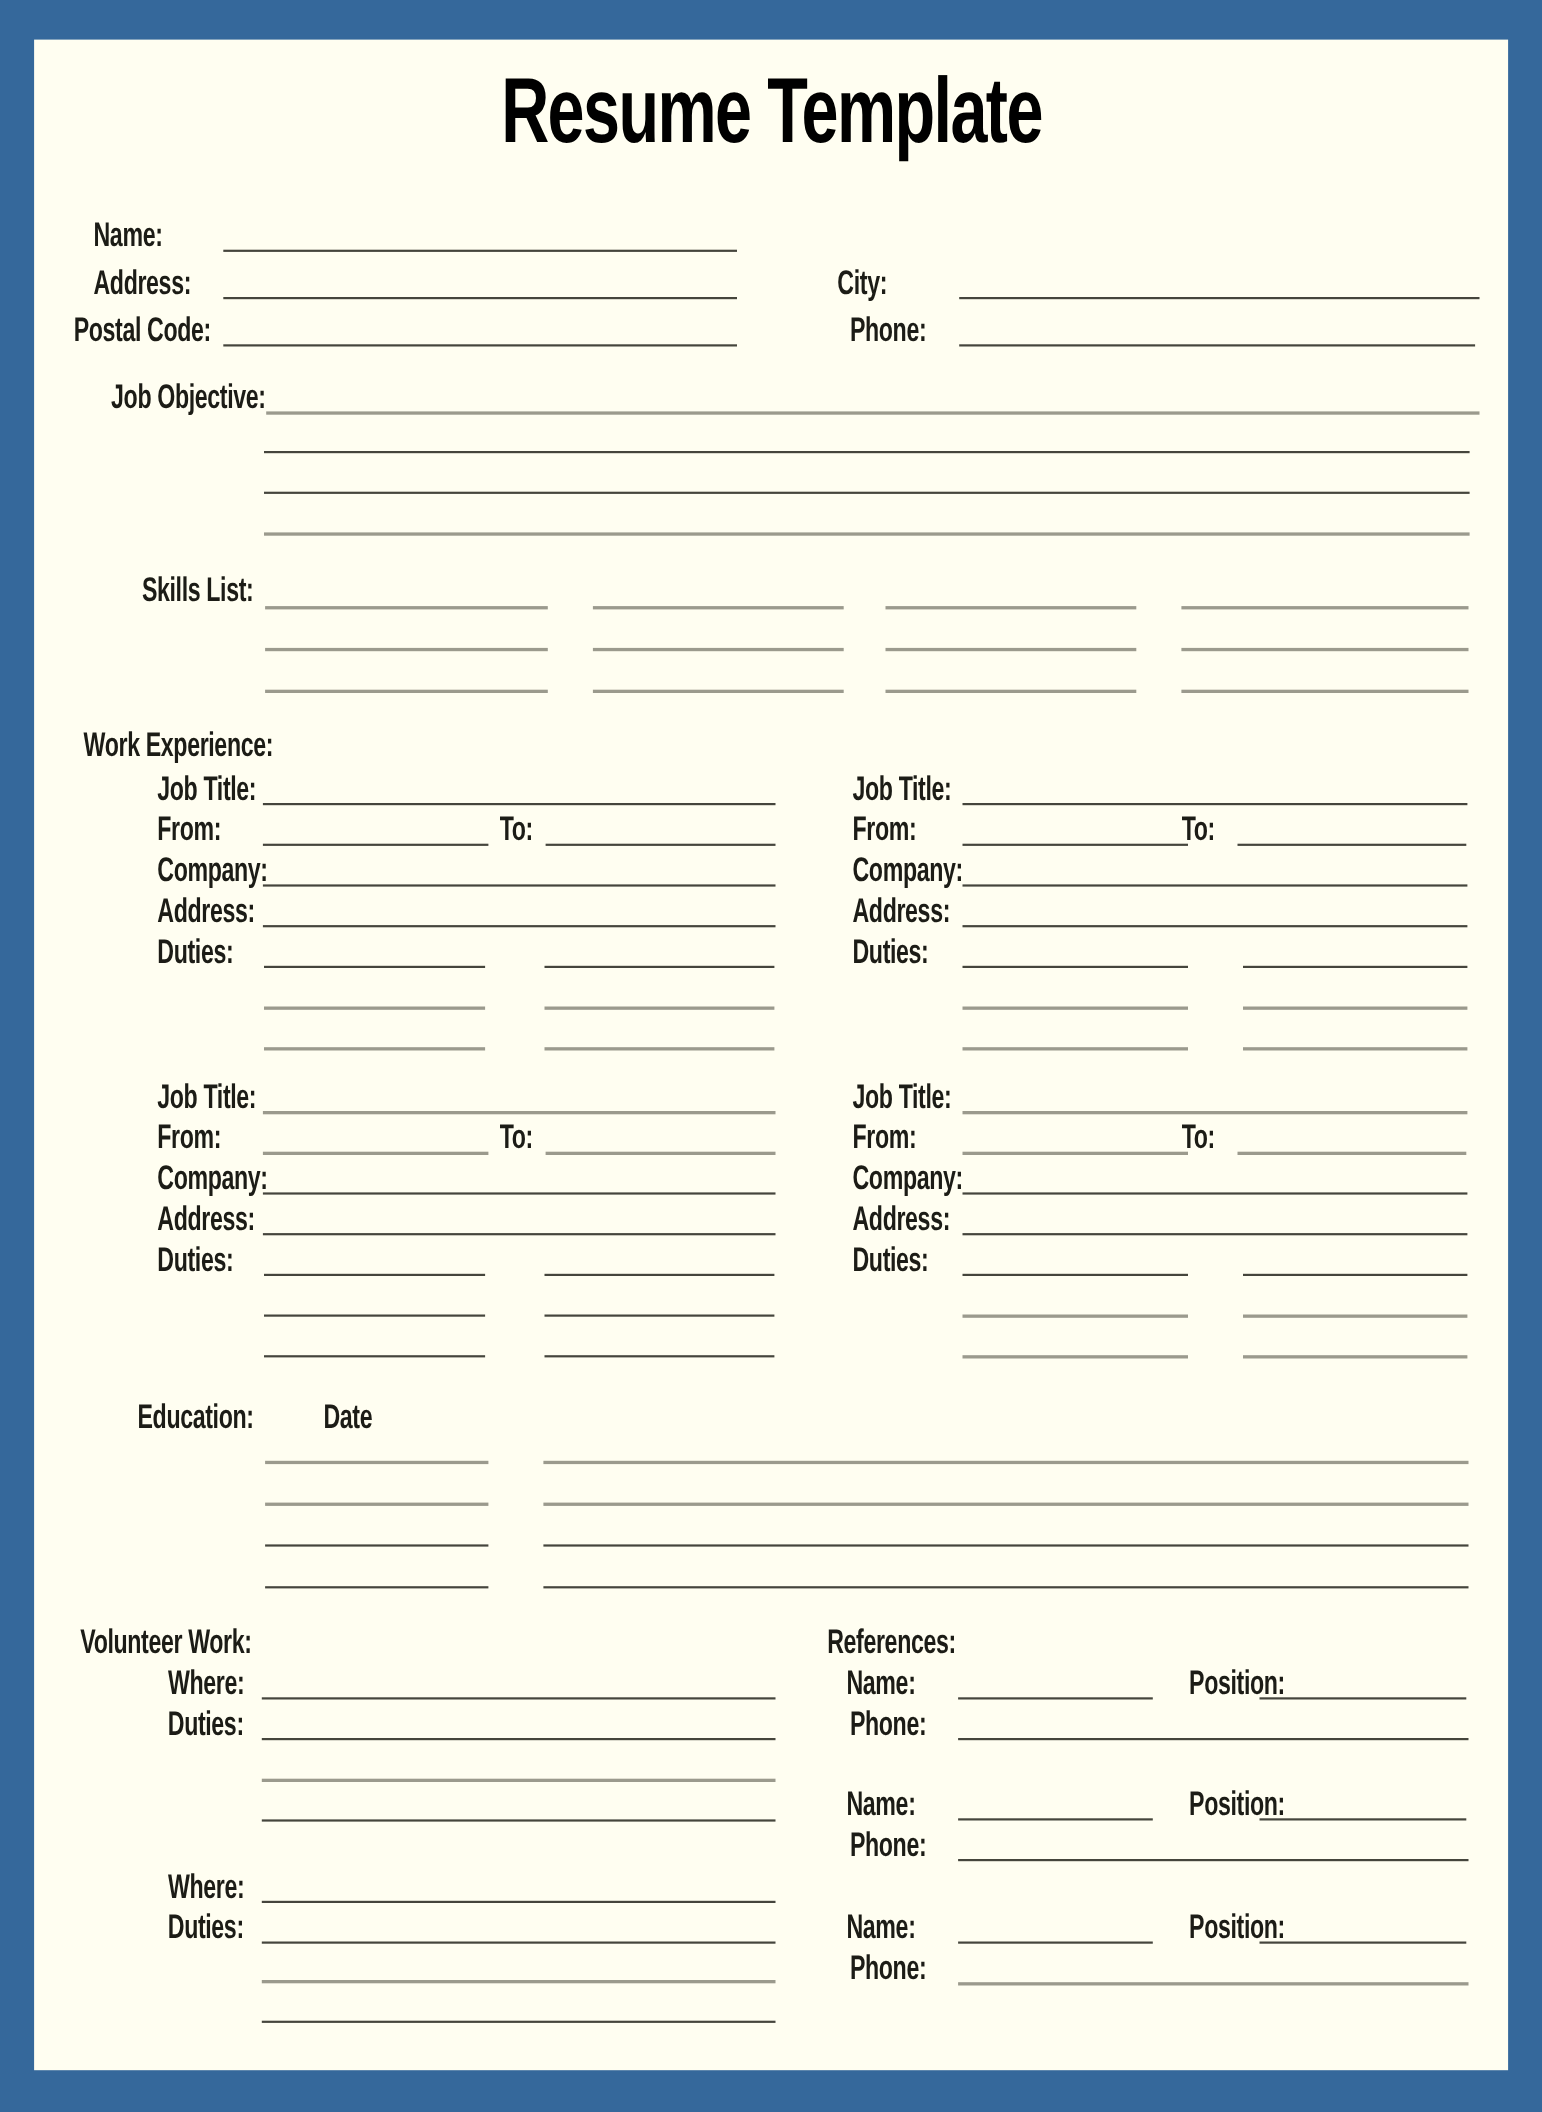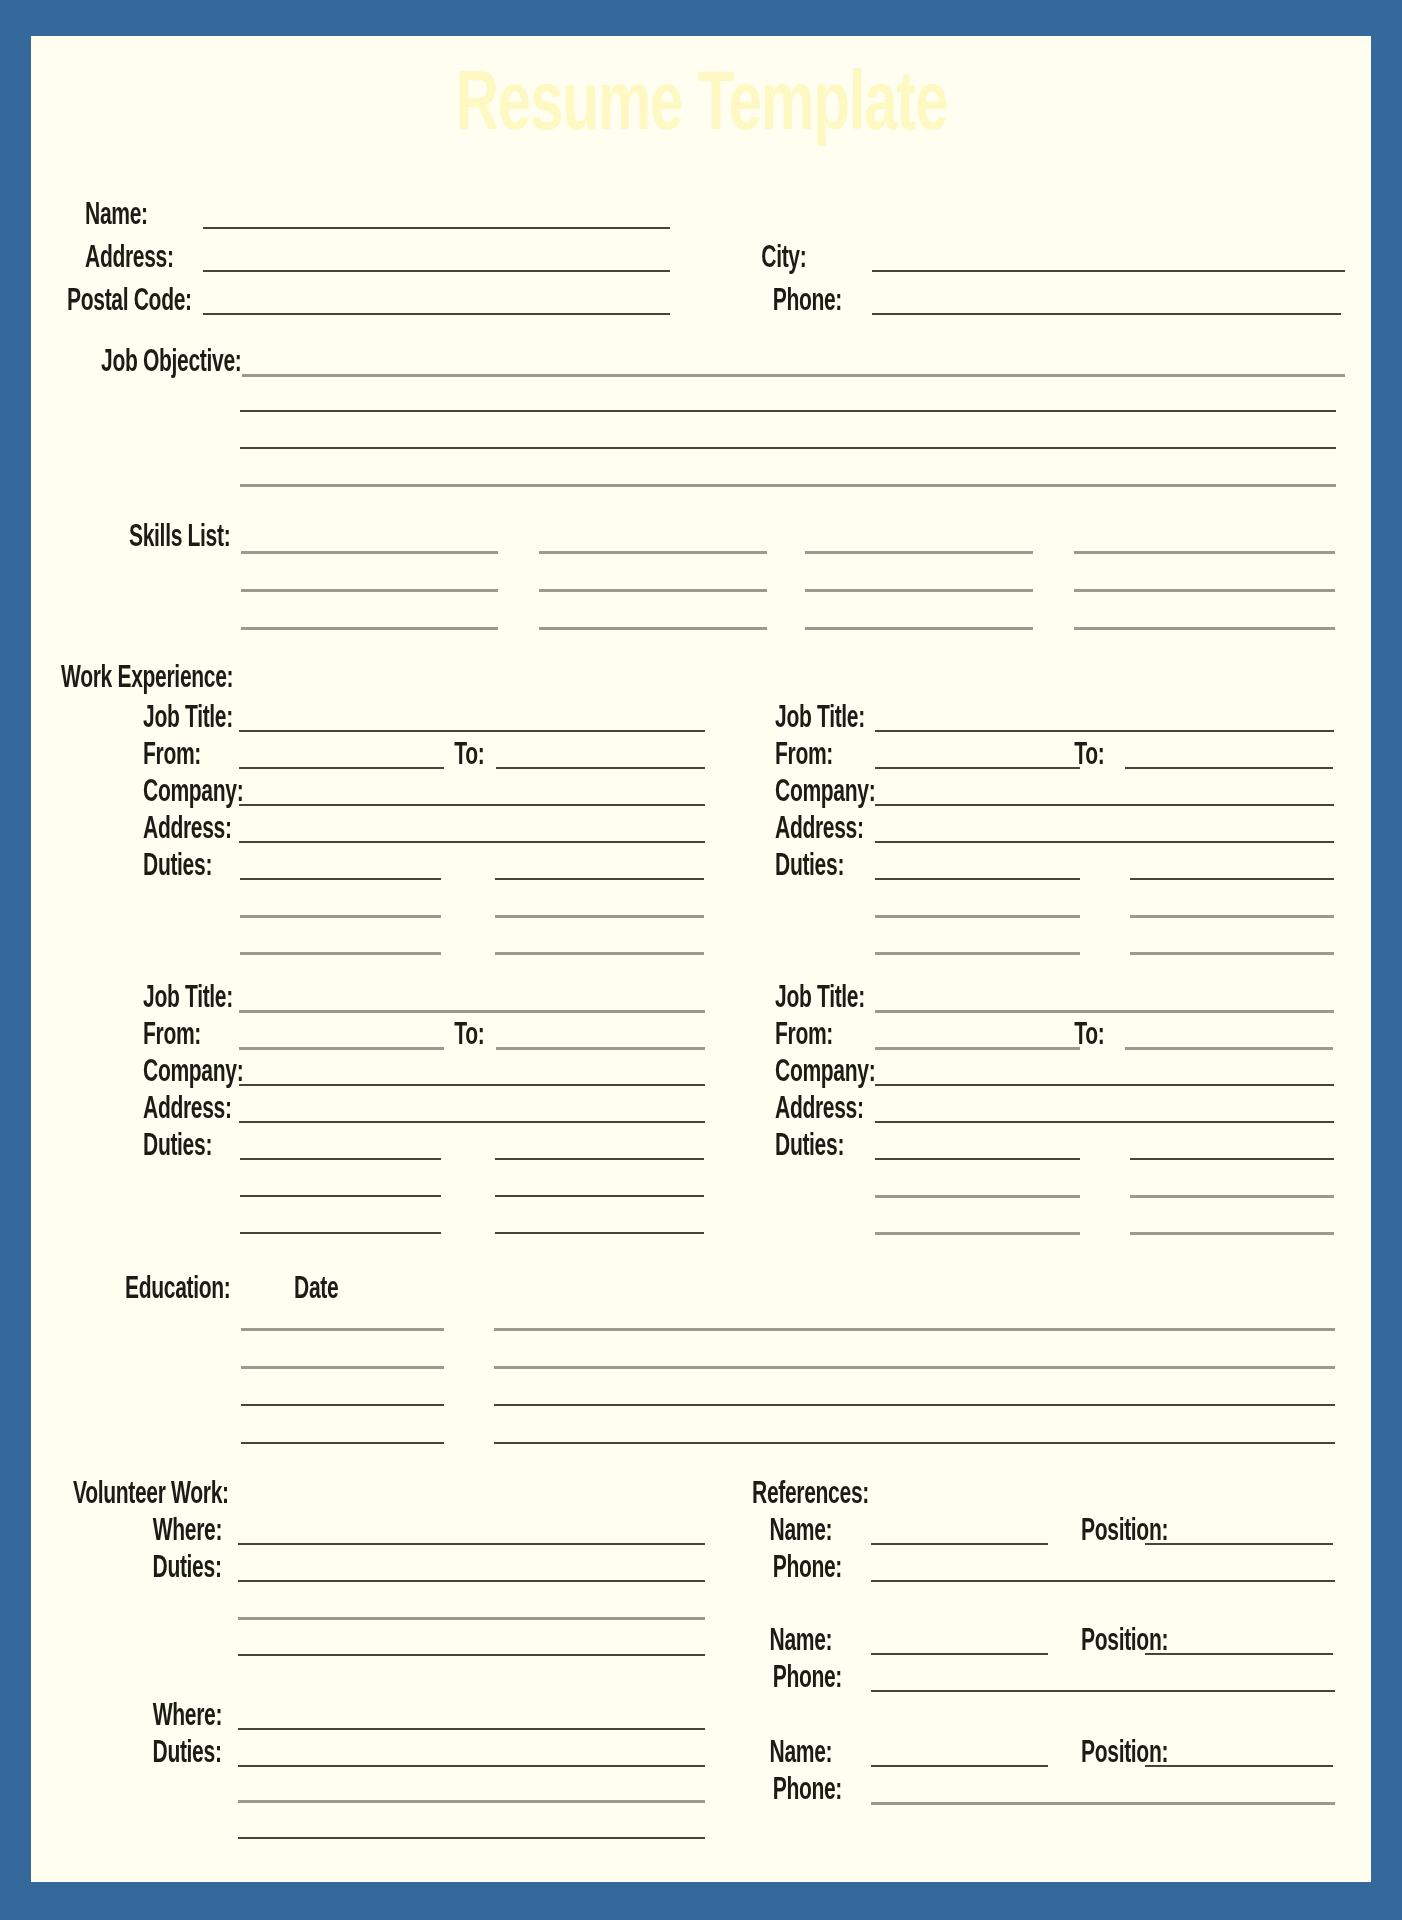--- a/index.html
+++ b/index.html
@@ -1,18 +1,18 @@
 <!DOCTYPE html>
 <html><head>
 <meta charset="utf-8">
 <style>
   html,body{margin:0;padding:0;background:#202020;}
   .frame{position:relative;width:1402px;height:1920px;background:#35689B;font-family:"Liberation Sans",sans-serif;color:#1C1C16;margin:0 auto;overflow:hidden;}
   .paper{position:absolute;left:31px;top:36px;right:31px;bottom:38px;background:#FFFEF1;}
-  .title{position:absolute;left:0;right:0;top:52px;text-align:center;font-size:84px;font-weight:700;color:#fef9c3;white-space:nowrap;}
+  .title{position:absolute;left:0;right:0;top:52px;text-align:center;font-size:84px;font-weight:700;color:#000000;white-space:nowrap;}
   .title>span{display:inline-block;transform:scaleX(.72);transform-origin:50% 50%;letter-spacing:-2px;}
   .lbl{position:absolute;height:34px;line-height:34px;font-size:31px;font-weight:700;white-space:nowrap;}
   .lbl>span{display:inline-block;transform:scaleX(.68);transform-origin:0 50%;letter-spacing:-.5px;}
   .lbl.r{text-align:left;}
   .lbl.r>span{transform-origin:100% 50%;}
   .ln{position:absolute;height:2px;background:#45453C;}
   .ln.l{background:#9B9A8D;height:3px;}
 </style>
 </head>
 <body>
@@ -46,21 +46,21 @@
   <i class="ln l" style="left:1074px;top:551px;width:261px"></i>
   <i class="ln l" style="left:241px;top:589px;width:257px"></i>
   <i class="ln l" style="left:539px;top:589px;width:228px"></i>
   <i class="ln l" style="left:805px;top:589px;width:228px"></i>
   <i class="ln l" style="left:1074px;top:589px;width:261px"></i>
   <i class="ln l" style="left:241px;top:627px;width:257px"></i>
   <i class="ln l" style="left:539px;top:627px;width:228px"></i>
   <i class="ln l" style="left:805px;top:627px;width:228px"></i>
   <i class="ln l" style="left:1074px;top:627px;width:261px"></i>
 
-  <div class="lbl" style="left:61px;top:660px"><span>Work Experience:</span></div>
+  <div class="lbl" style="left:76px;top:660px"><span>Work Experience:</span></div>
 
   <div class="lbl" style="left:143px;top:700px"><span>Job Title:</span></div>
   <i class="ln" style="left:239px;top:730px;width:466px"></i>
   <div class="lbl" style="left:143px;top:737px"><span>From:</span></div>
   <i class="ln" style="left:239px;top:767px;width:205px"></i>
   <div class="lbl r" style="left:440px;top:737px;width:50px"><span>To:</span></div>
   <i class="ln" style="left:496px;top:767px;width:209px"></i>
   <div class="lbl" style="left:143px;top:774px"><span>Company:</span></div>
   <i class="ln" style="left:239px;top:804px;width:466px"></i>
   <div class="lbl" style="left:143px;top:811px"><span>Address:</span></div>

